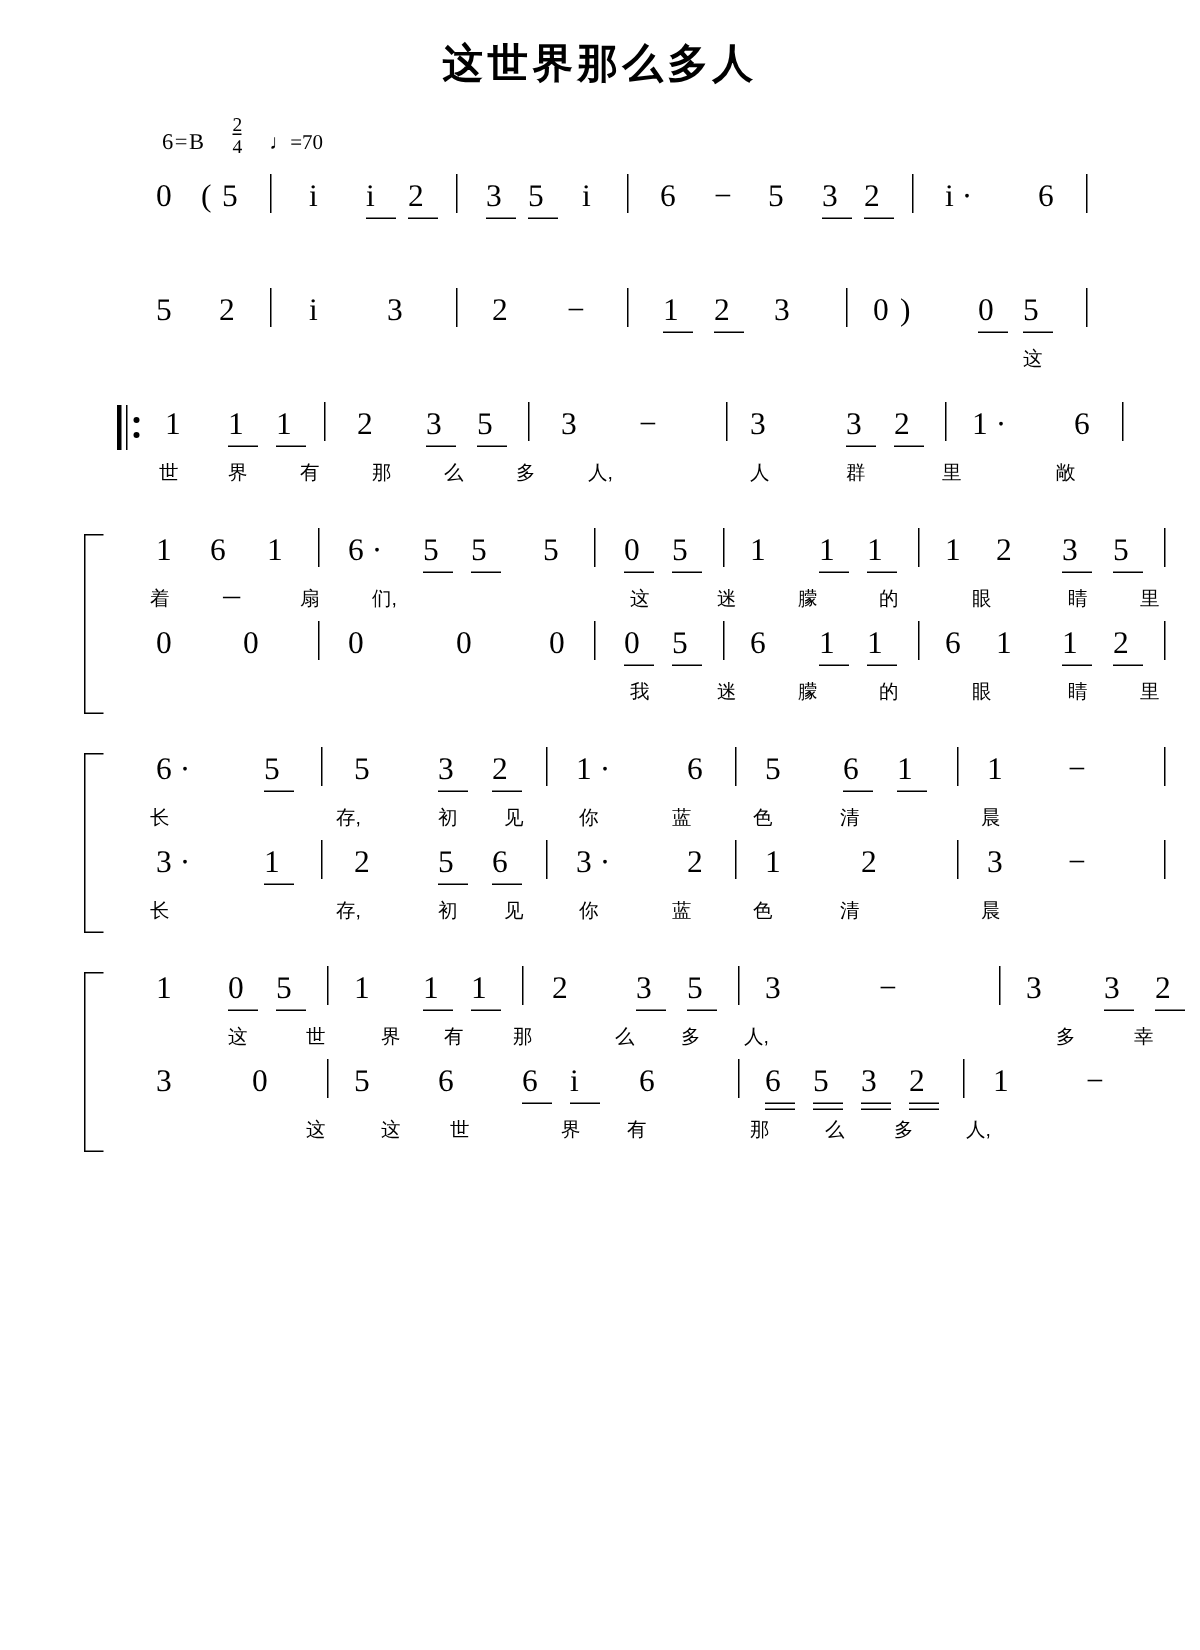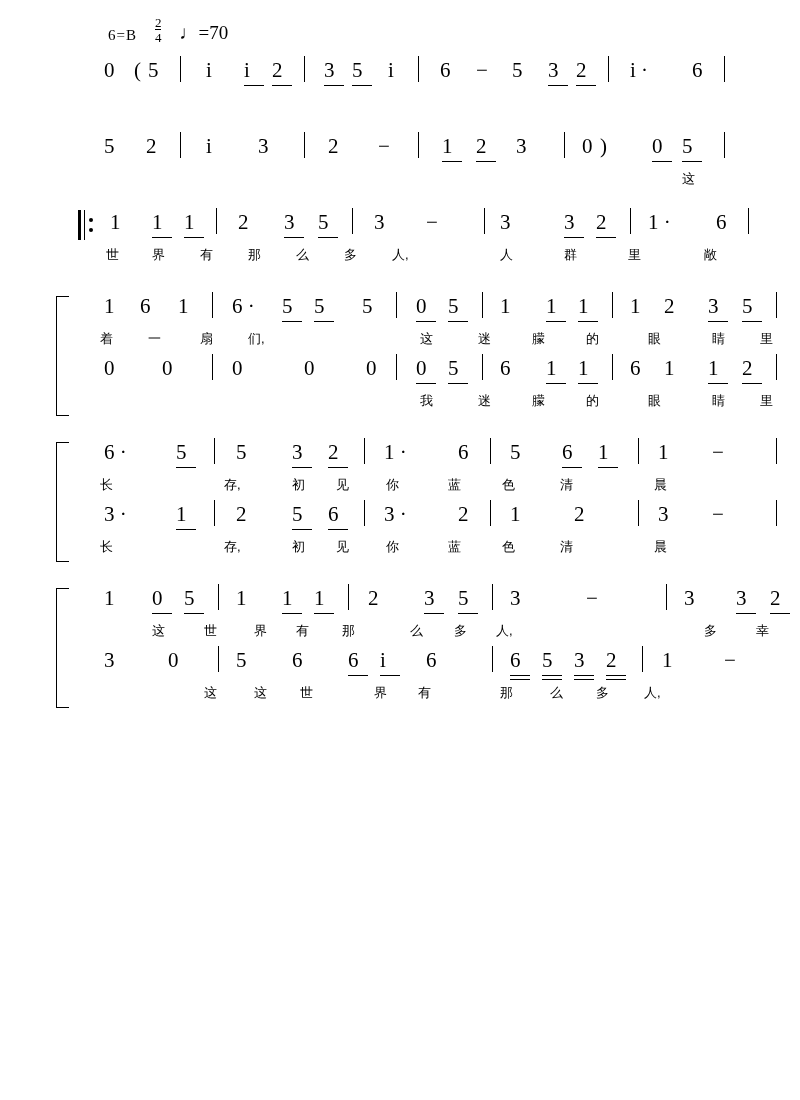--- a/index.html
+++ b/index.html
@@ -46,21 +46,21 @@
   }
   .meta .key { letter-spacing: 1px; }
   .timesig {
     display: inline-block;
     text-align: center;
     line-height: 1;
     font-size: 13px;
   }
   .timesig .num { display: block; }
   .timesig .den { display: block; border-top: 1px solid #000; padding-top: 1px; }
-  .tempo { font-size: 19px; }
+  .tempo { font-size: 14px; }
 
   .systems {
     margin-top: 10px;
     position: relative;
   }
   .system {
     position: relative;
     margin: 0 0 0 0;
   }
   .staffline {
@@ -110,20 +110,21 @@
   }
   .repeat .thick { position:absolute; left:0; top:0; width:3px; height:100%; background:#000; }
   .repeat .thin  { position:absolute; left:6px; top:0; width:1px; height:100%; background:#000; }
   .repeat .d1, .repeat .d2 { position:absolute; left:11px; width:4px; height:4px; background:#000; border-radius:50%; }
 </style>
 </head>
 <body>
 
 <div class="sheet">
 
+  <div class="title">这世界那么多人</div>
 
   <div class="meta">
     <span class="key">6=B</span>
     <span class="timesig">
       <span class="num">2</span>
       <span class="den">4</span>
     </span>
     <span class="tempo">♩=70</span>
   </div>
 

